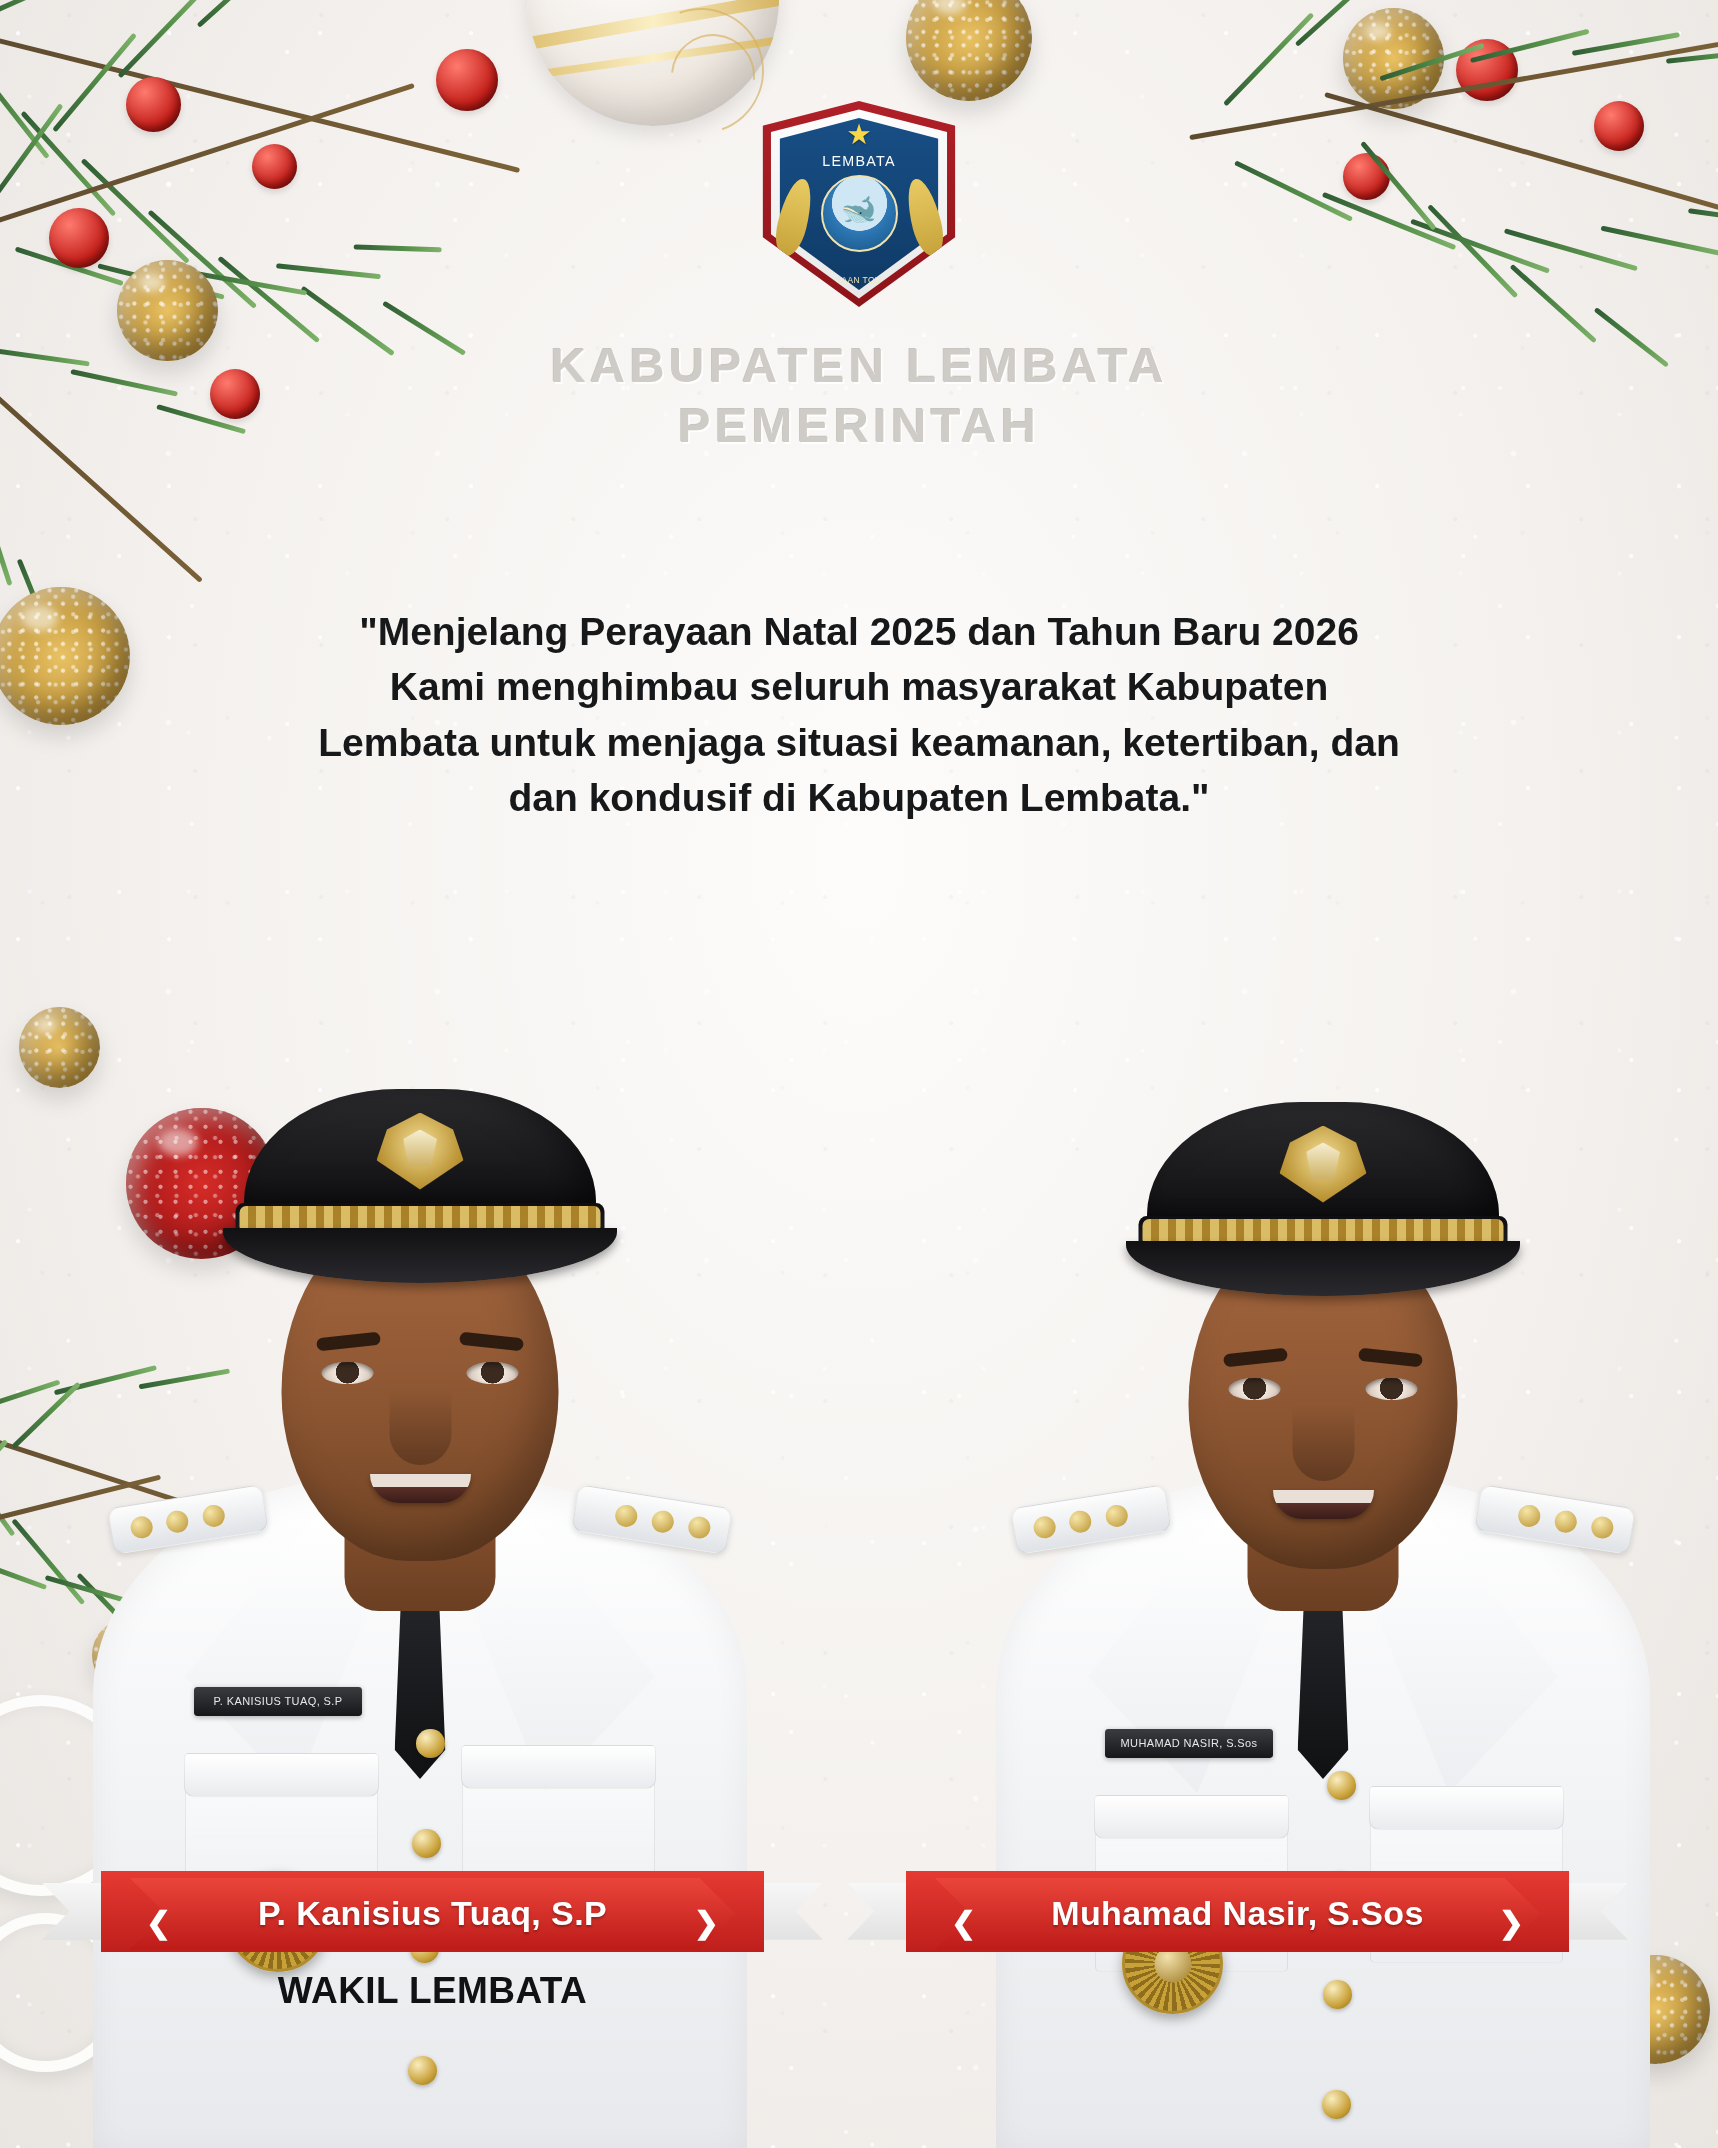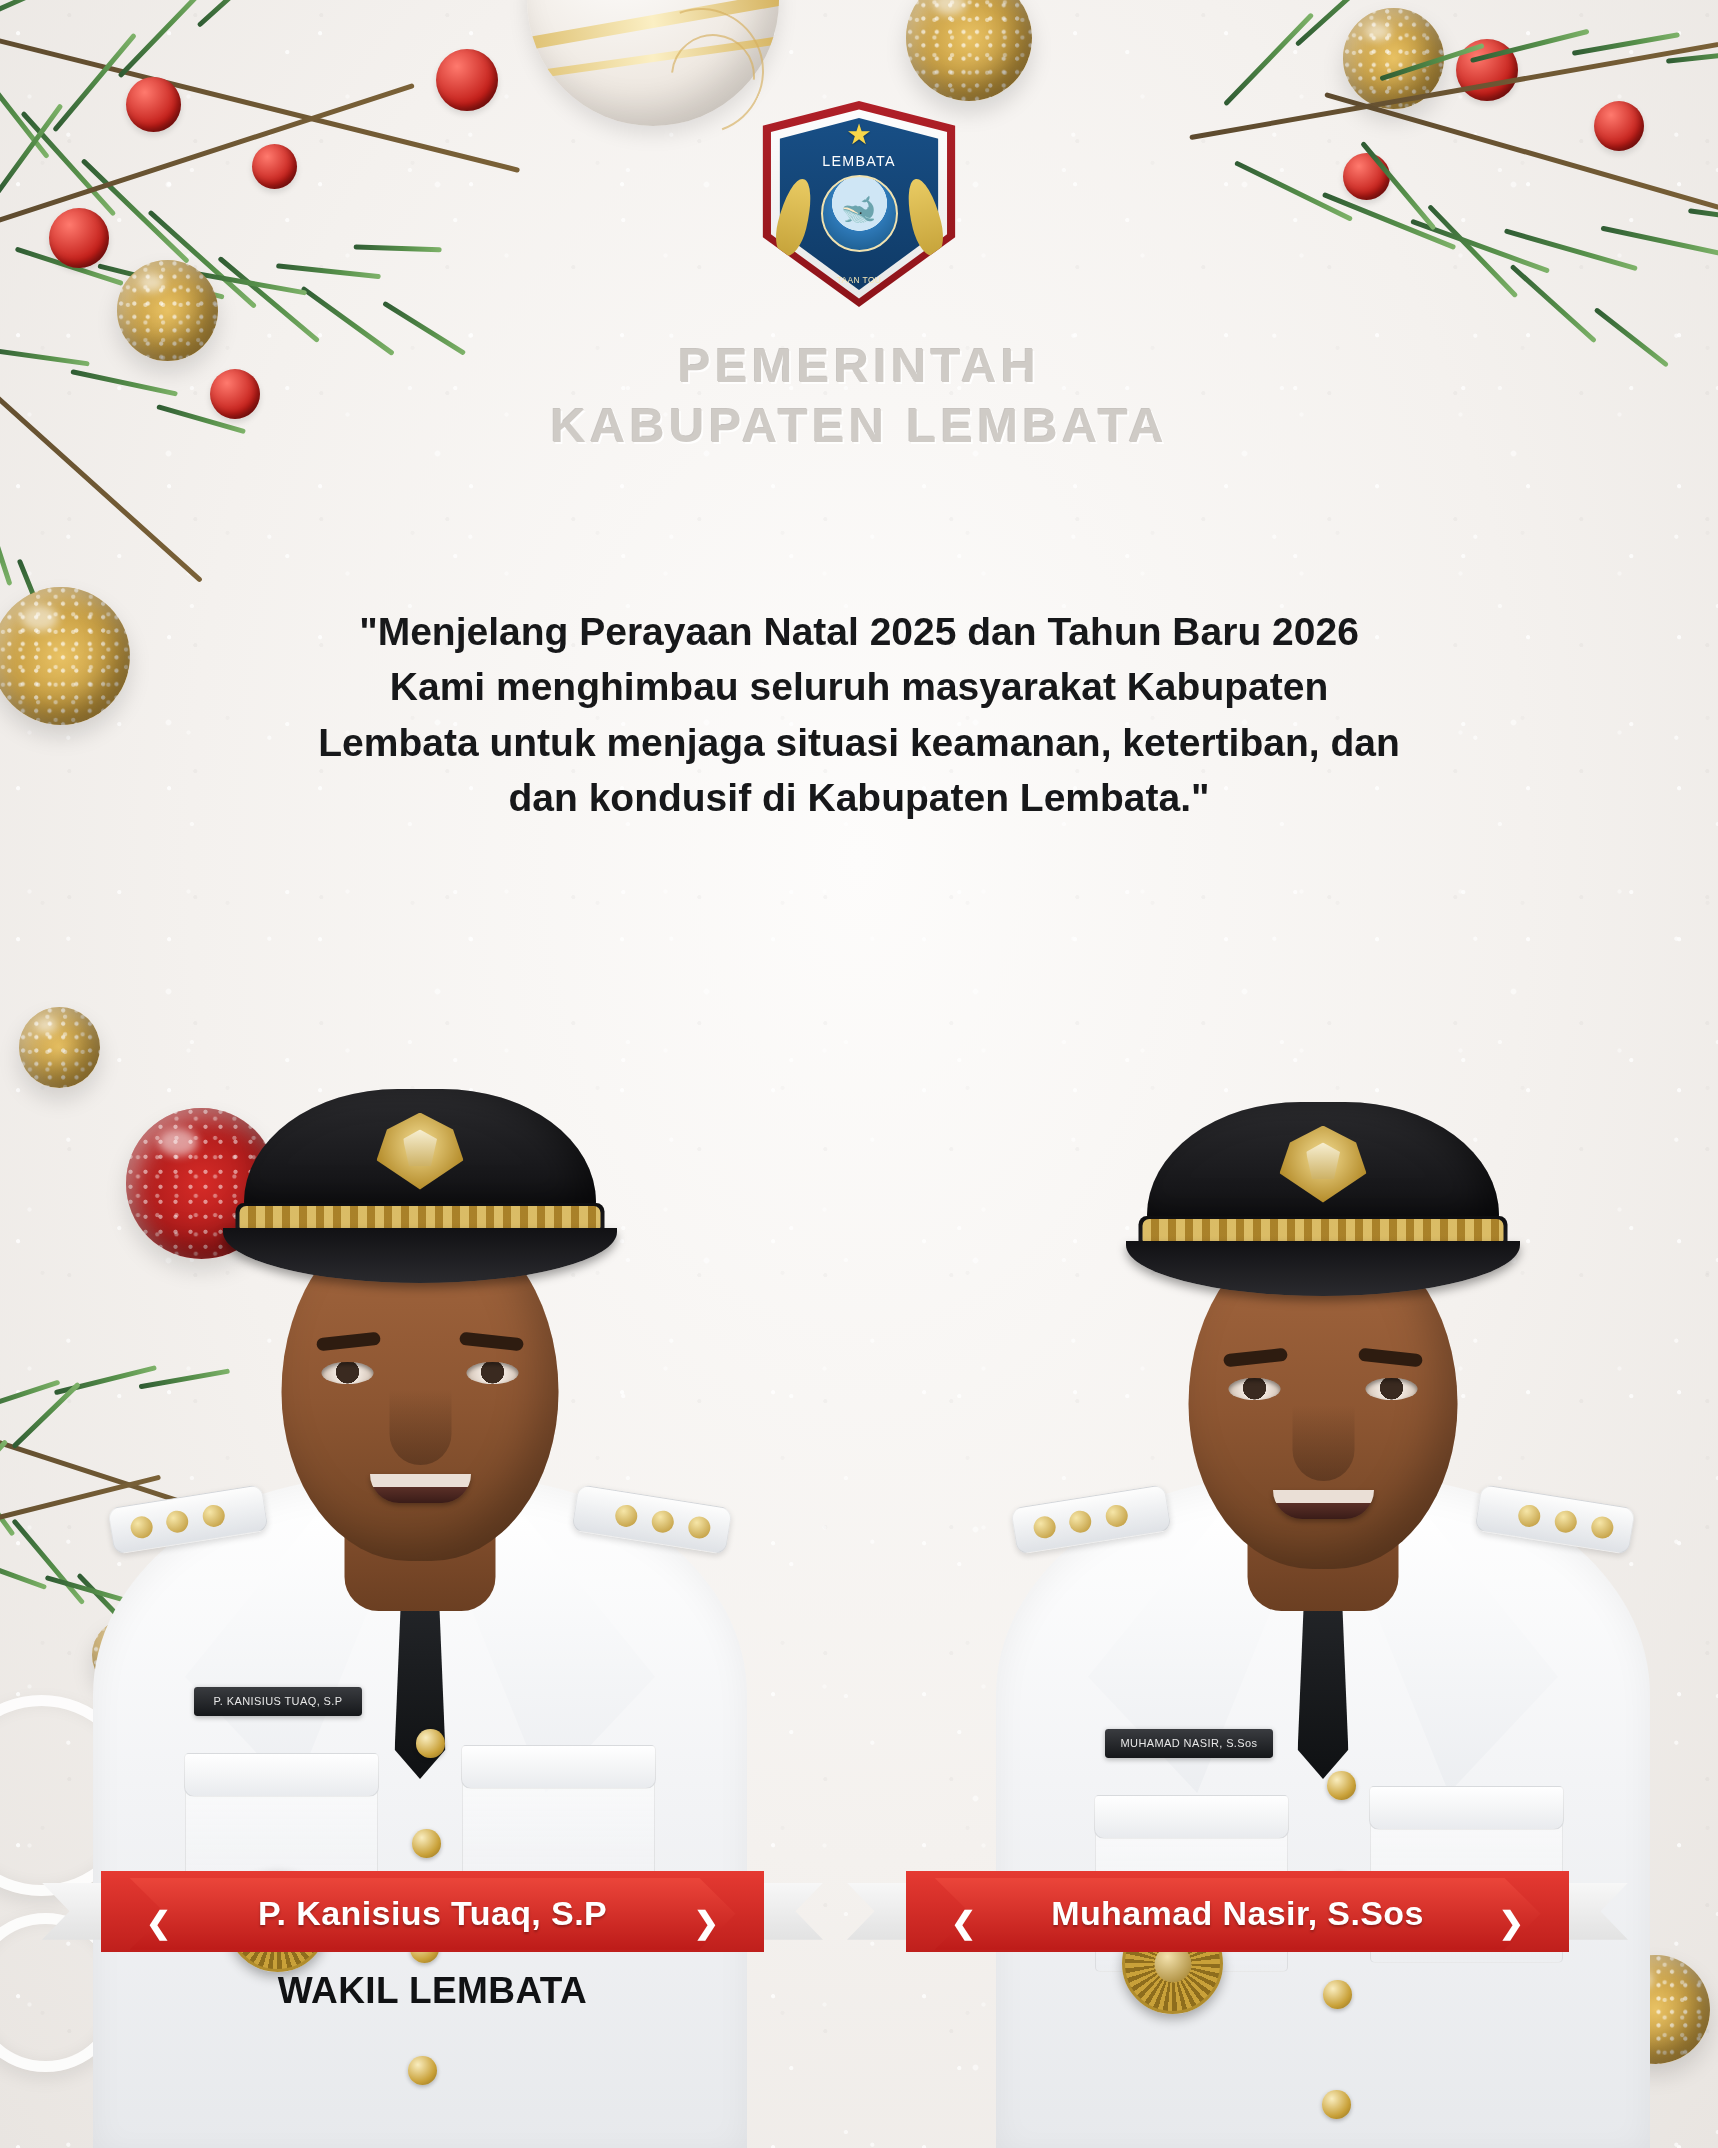--- a/index.html
+++ b/index.html
@@ -615,22 +615,22 @@
       <div class="shield-leaf-r"></div>
       <div class="shield-circle">
         <div class="whale">🐋</div>
       </div>
       <div class="shield-year">1999</div>
       <div class="shield-motto">TAAN TOU</div>
     </div>
   </div>
 
   <div class="gov-title">
+    <div>KABUPATEN LEMBATA</div>
     <div>PEMERINTAH</div>
-    <div>KABUPATEN LEMBATA</div>
   </div>
 
   <div class="quote">
     <span class="line">"Menjelang Perayaan Natal 2025 dan Tahun Baru 2026</span>
     <span class="line">Kami menghimbau seluruh masyarakat Kabupaten</span>
     <span class="line">Lembata untuk menjaga situasi keamanan, ketertiban, dan</span>
     <span class="line">dan kondusif di Kabupaten Lembata."</span>
   </div>
 
   <div class="officials">

